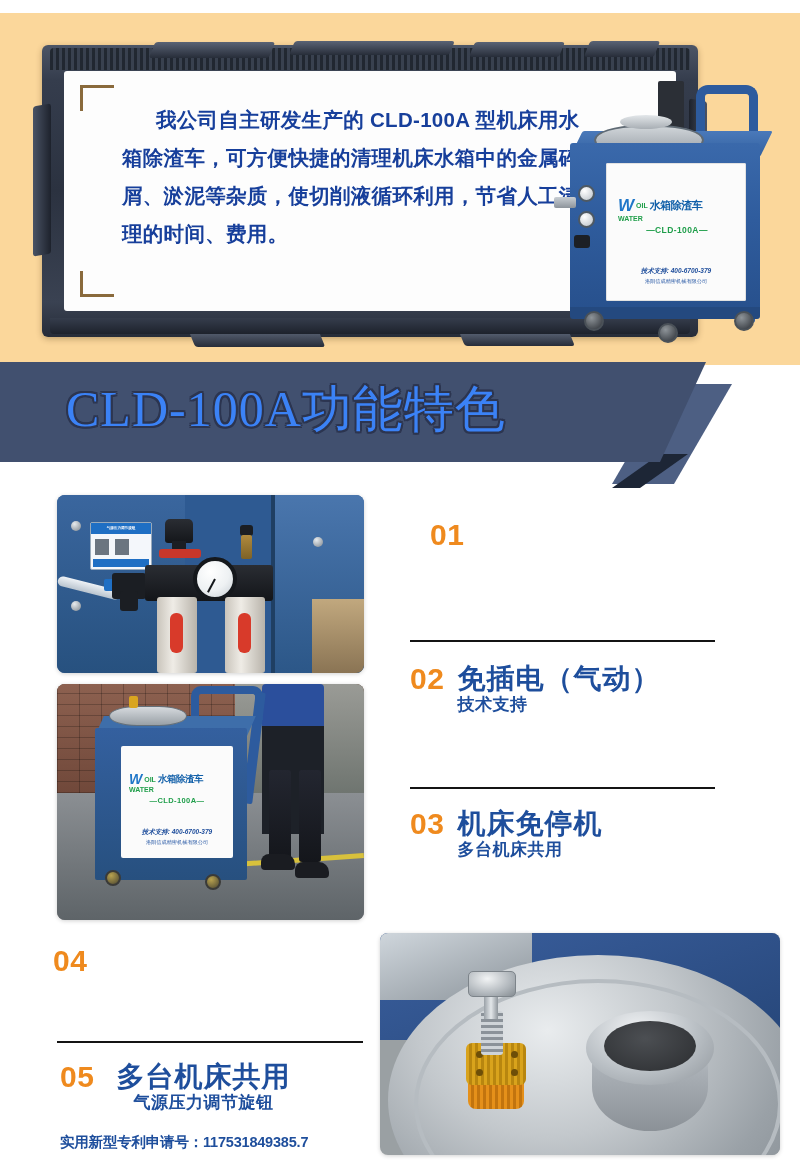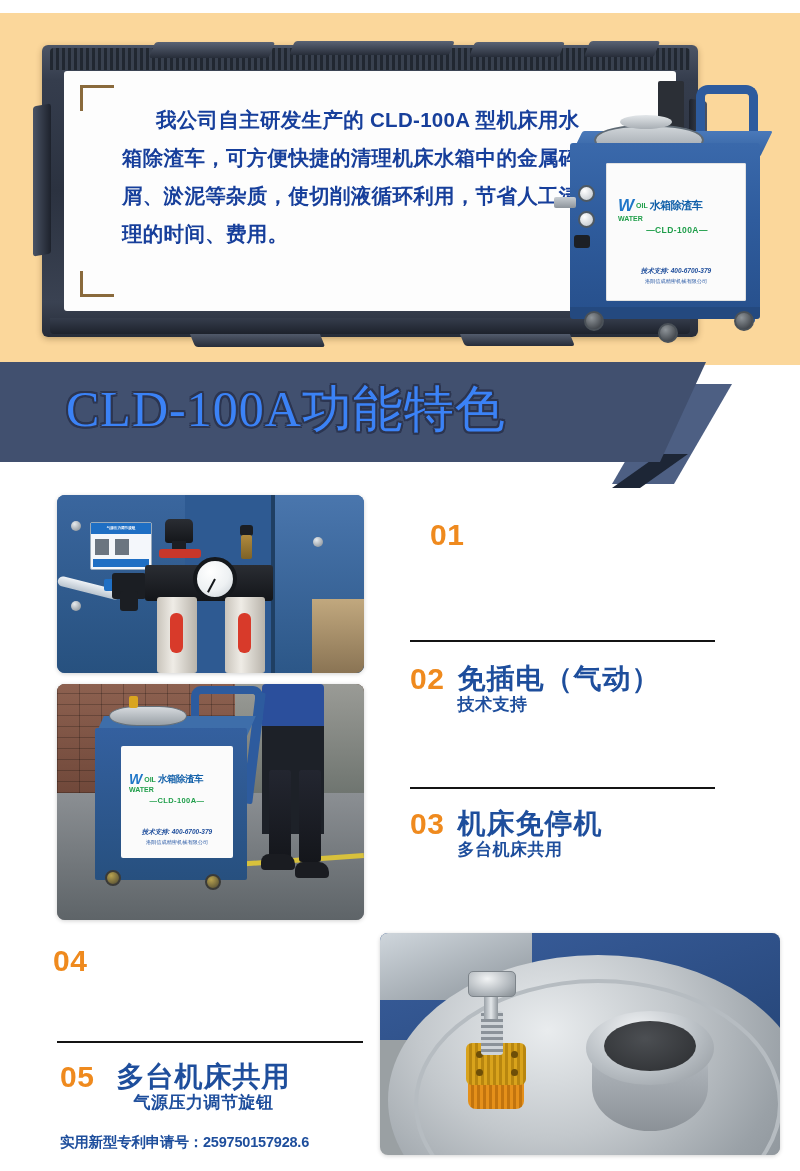--- a/index.html
+++ b/index.html
@@ -465,16 +465,16 @@
     <div class="f-item" style="left:60px; top:578px;text-align:center;">
       <div class="f-row" style="gap:22px;">
         <span class="f-num">05</span>
         <div>
           <div class="f-title">多台机床共用</div>
           <div class="f-sub">气源压力调节旋钮</div>
         </div>
       </div>
     </div>
 
-    <div class="patent" style="left:60px; top:649px;">实用新型专利申请号：259750157928.6</div>
+    <div class="patent" style="left:60px; top:649px;">实用新型专利申请号：117531849385.7</div>
 
   </section>
 </div>
 
 </body></html>

